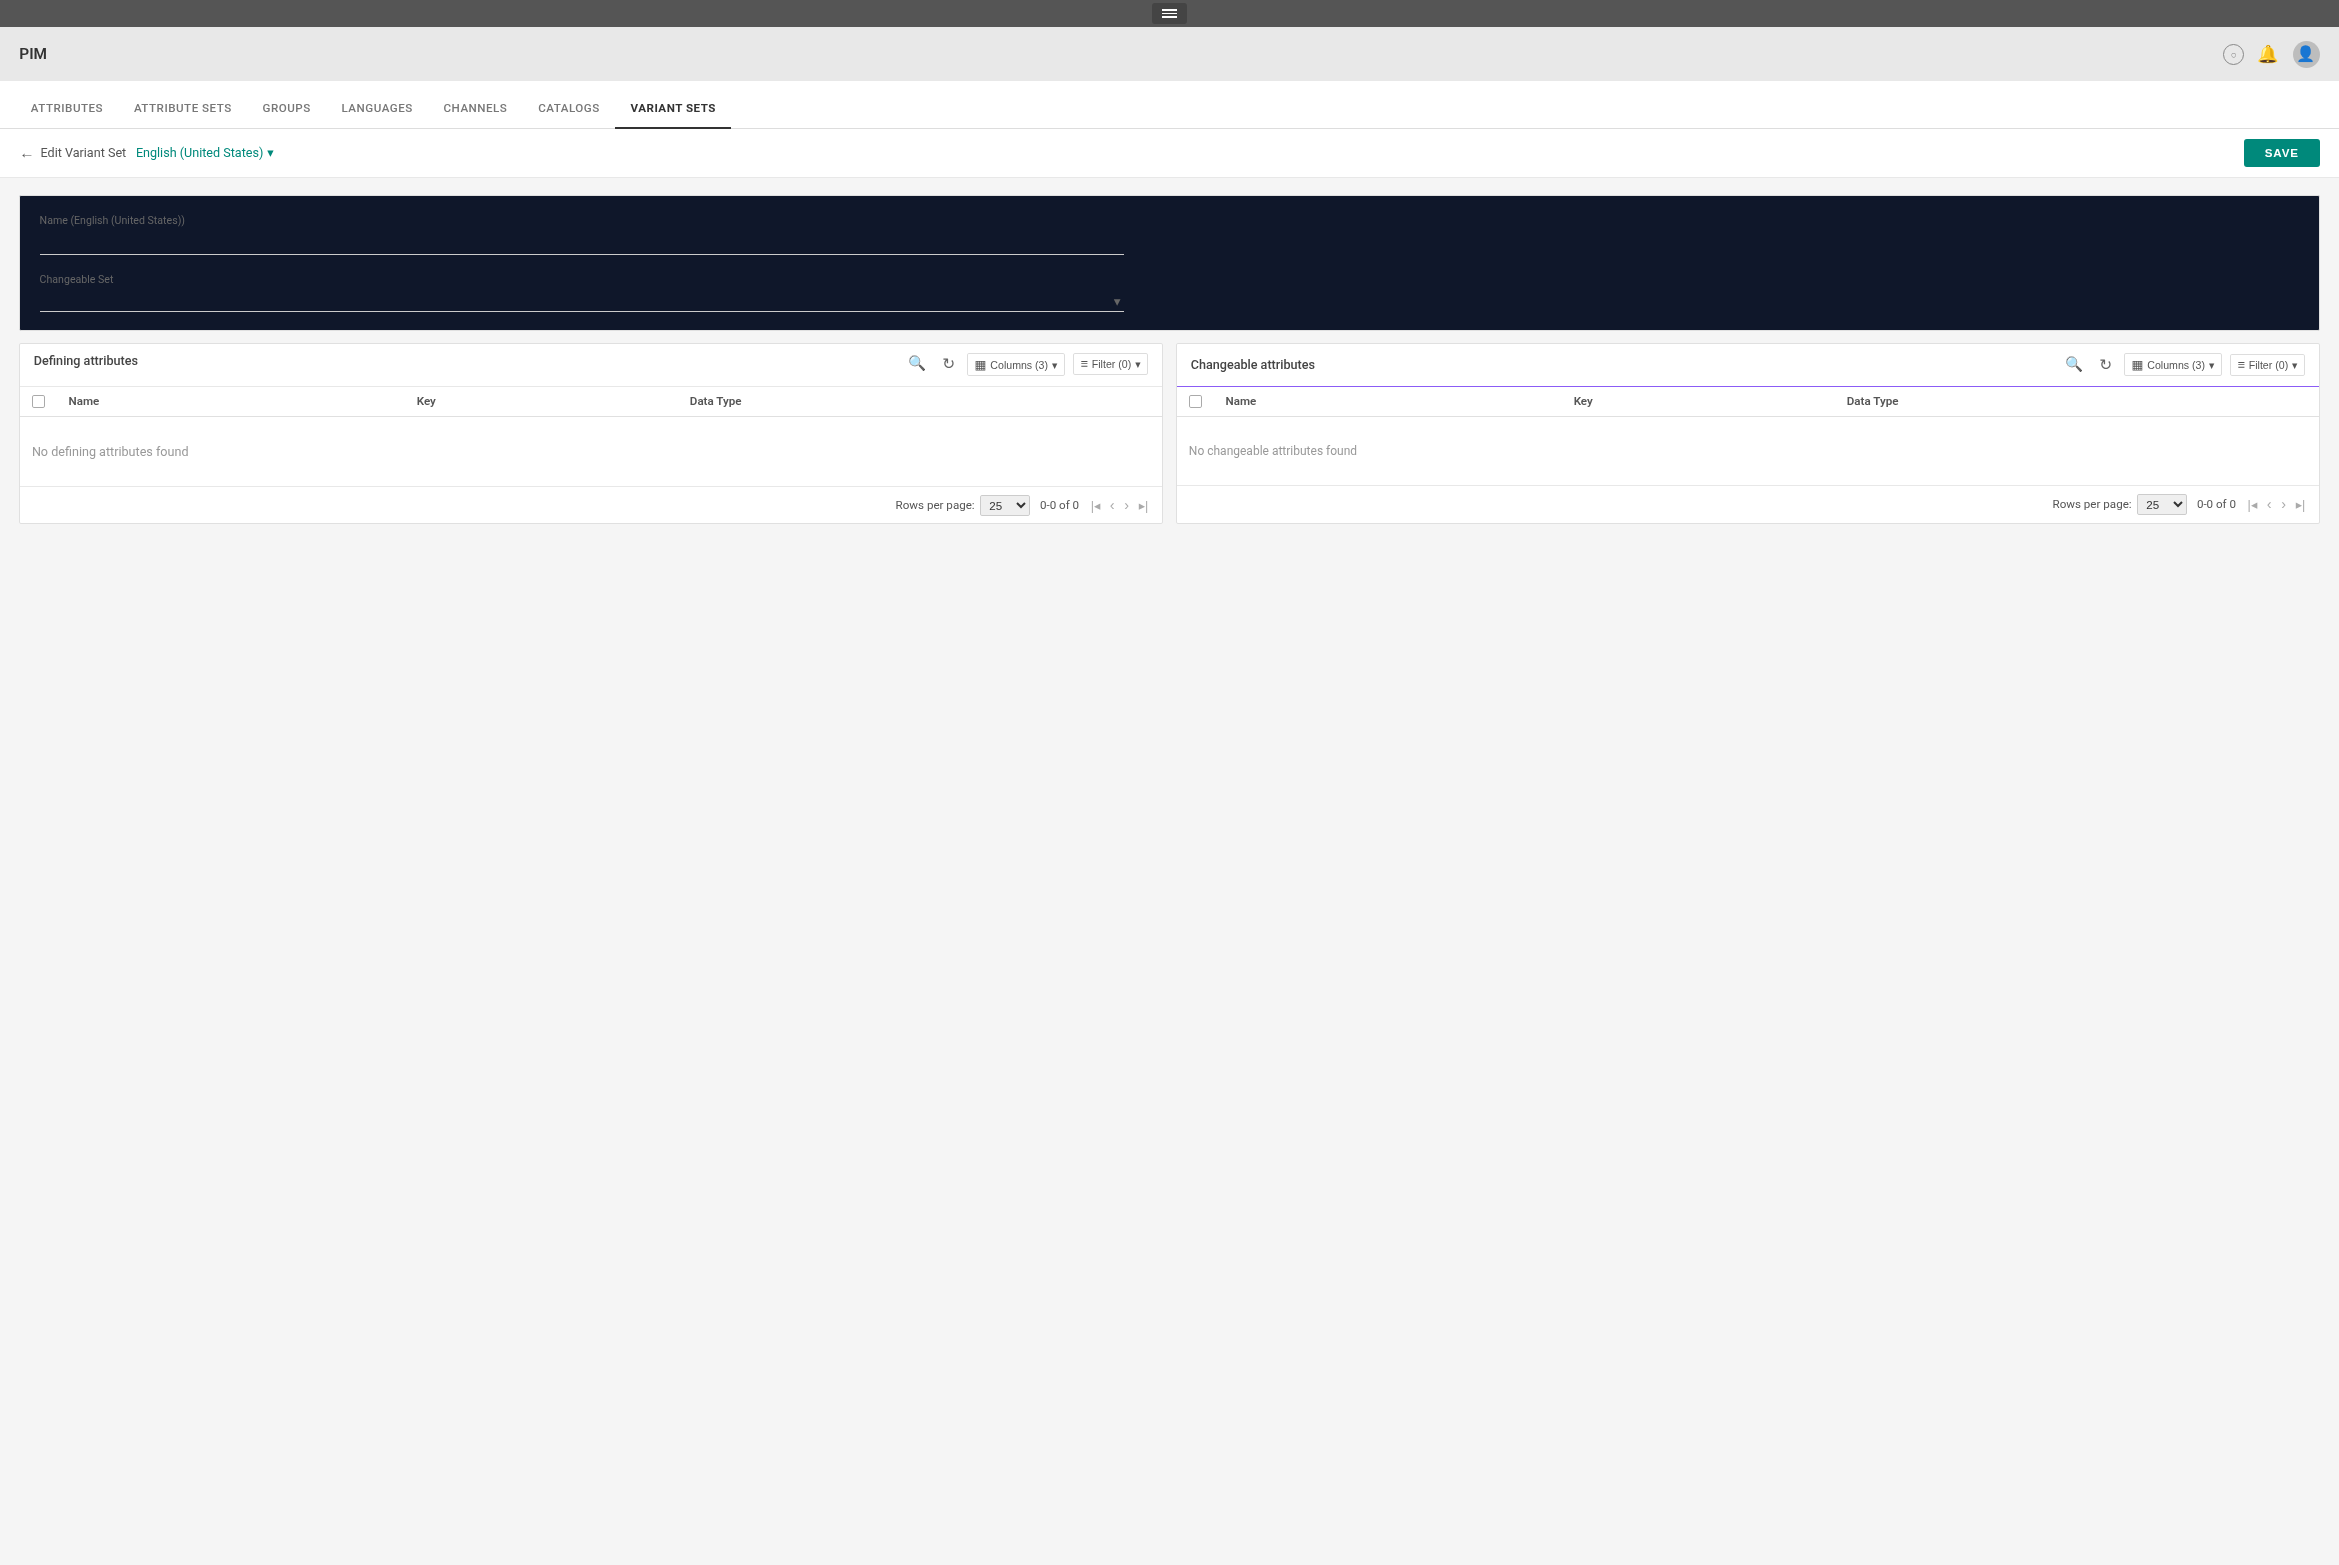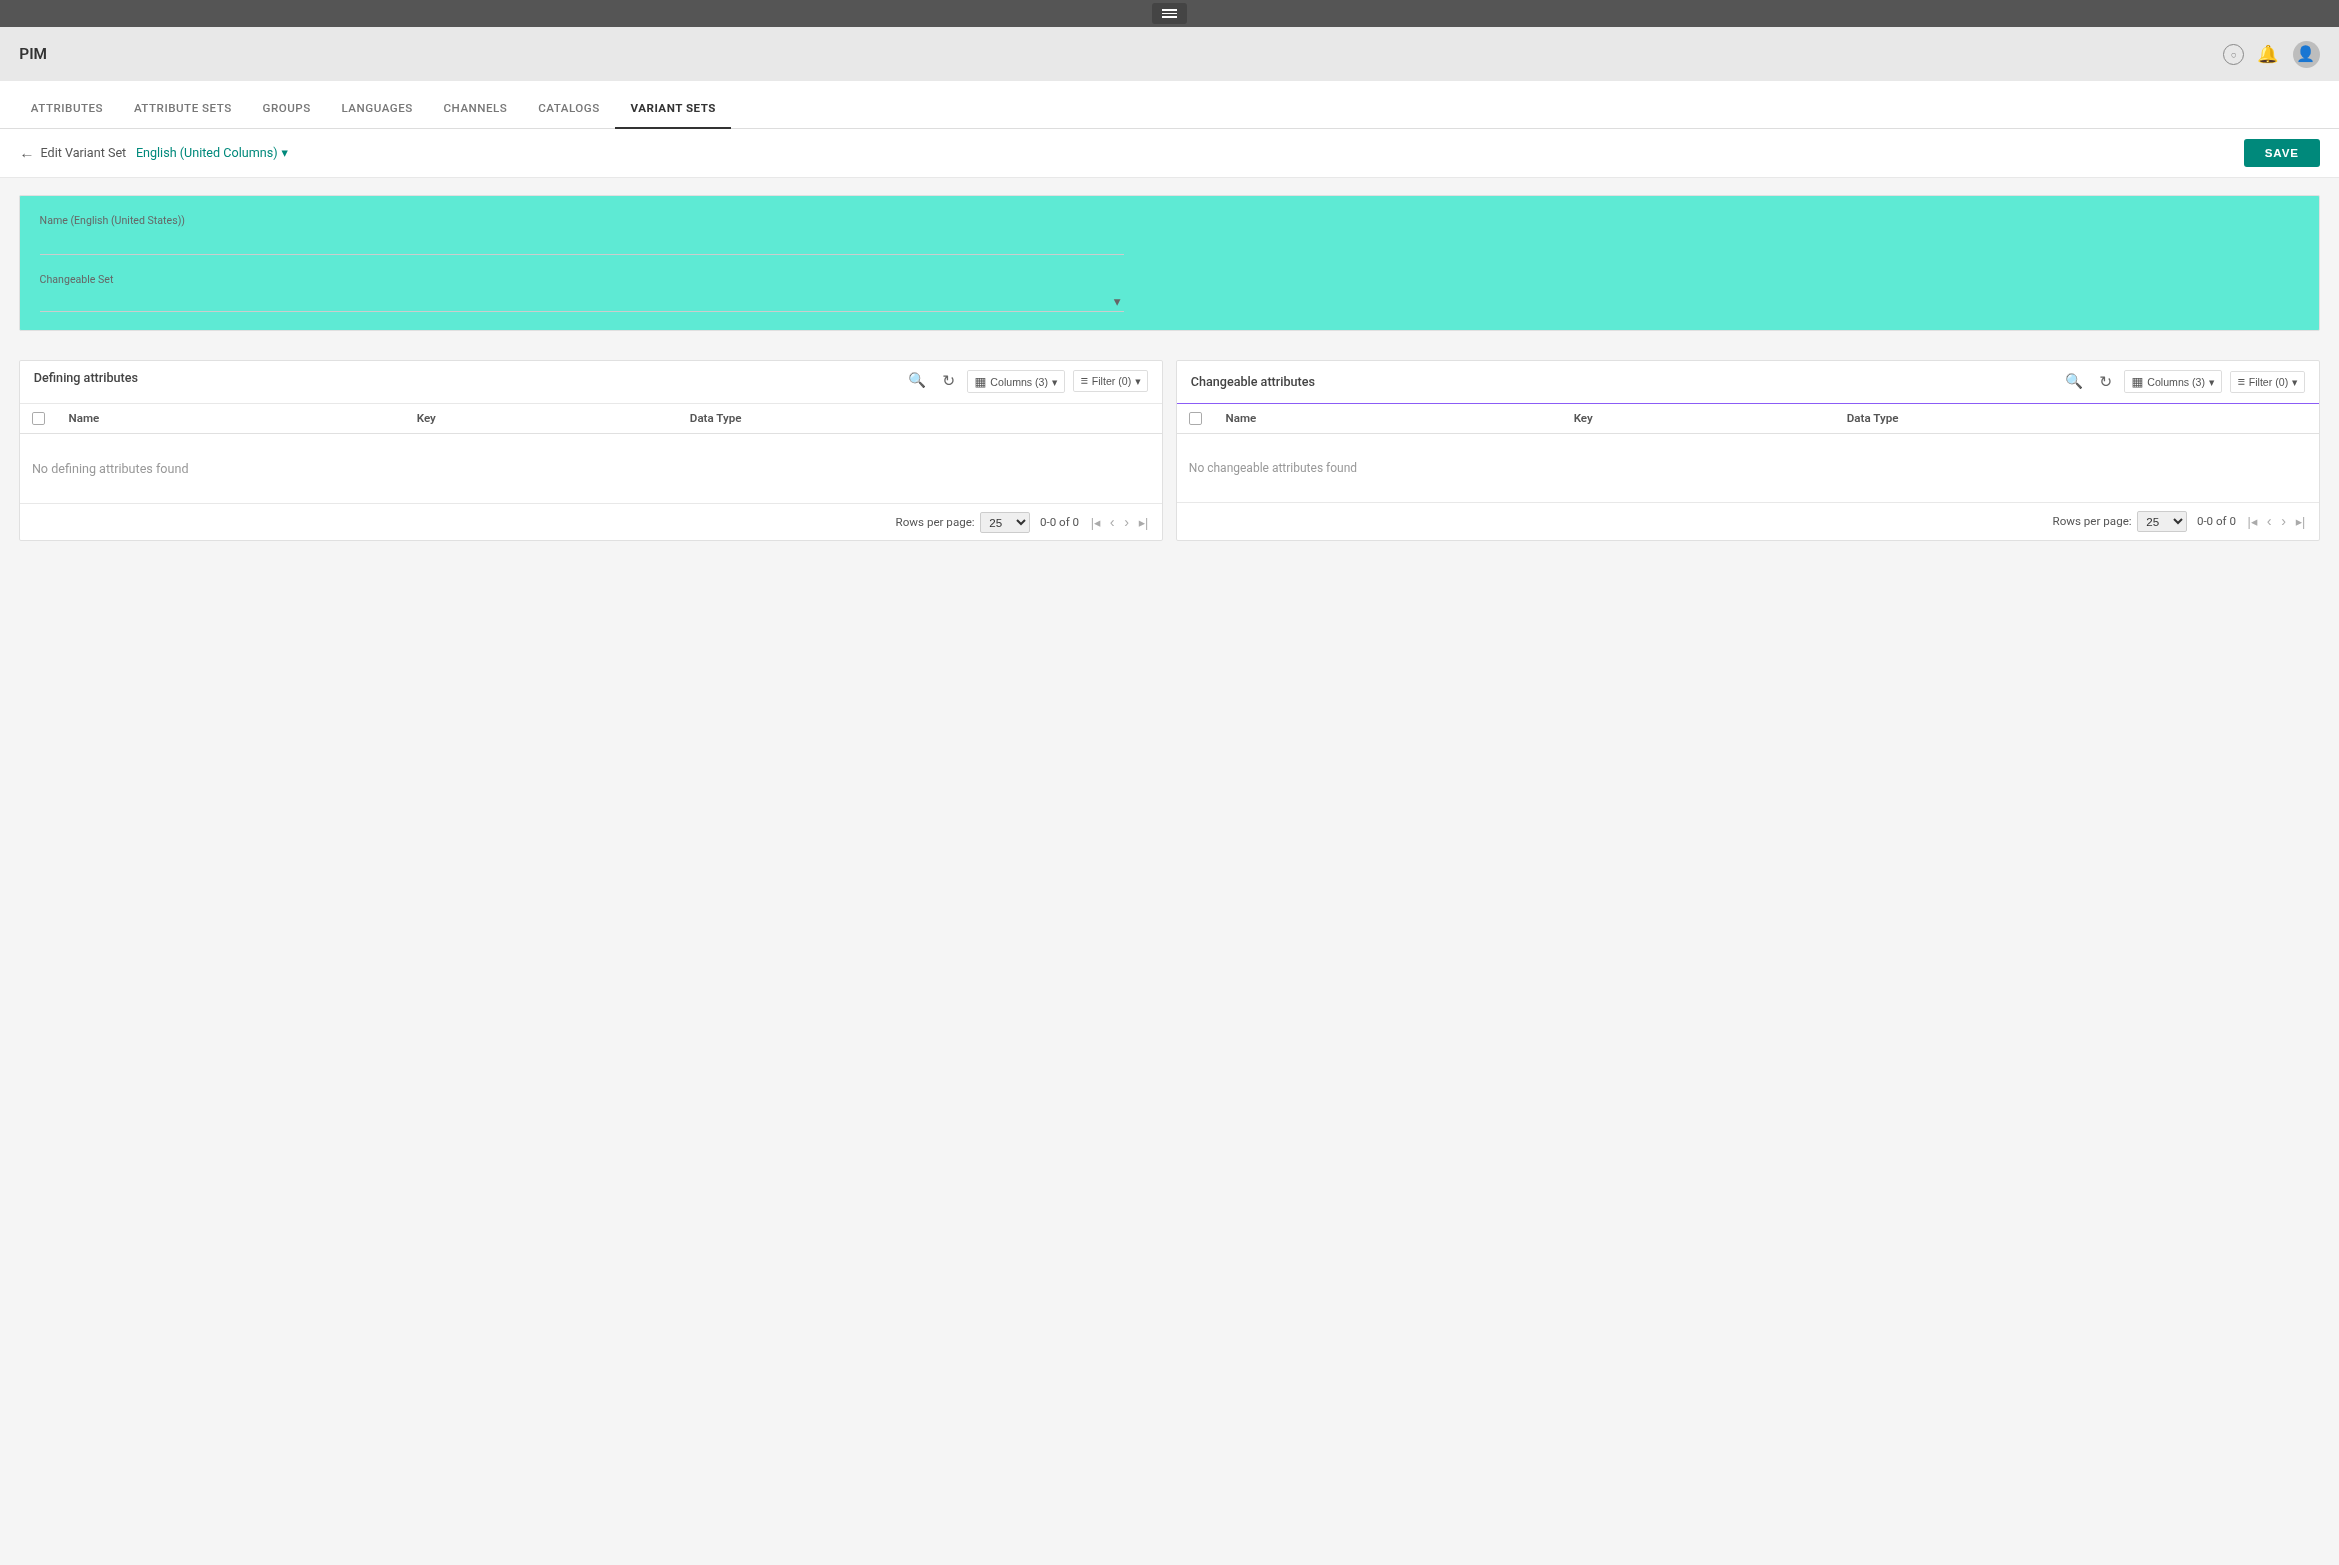--- a/index.html
+++ b/index.html
@@ -49,30 +49,30 @@
   </div>
 </nav>
 
 <div style="background:#fff; border-bottom:1px solid #e8e8e8; padding:9.7px 19.3px; display:flex; align-items:center; justify-content:space-between;">
   <div style="display:flex; align-items:center; gap:9.7px;">
     <div style="display:flex; align-items:center; gap:5.8px; cursor:pointer; color:#555;">
       <span style="font-size:15.4px;">←</span>
       <span style="font-size:12.6px;">Edit Variant Set</span>
     </div>
     <div style="display:flex; align-items:center; gap:3.9px; cursor:pointer;">
-      <span style="color:#00897b; font-size:12.6px;">English (United Columns)</span>
+      <span style="color:#00897b; font-size:12.6px;">English (United States)</span>
       <span style="color:#00897b; font-size:12.6px;">▾</span>
     </div>
   </div>
   <button style="background:#00897b; color:#fff; border:none; border-radius:2.9px; padding:7.7px 21px; font-size:11.6px; font-weight:700; cursor:pointer; letter-spacing:0.8px;">SAVE</button>
 </div>
 
 <div style="padding:17.4px 19.3px;">
 
-  <div style="background:#5eead4; border:1px solid #e0e0e0; border-radius:1.9px; padding:17.4px 19.3px; margin-bottom:29px;">
+  <div style="background:#0f172a; border:1px solid #e0e0e0; border-radius:1.9px; padding:17.4px 19.3px; margin-bottom:12px;">
     <div style="margin-bottom:17.4px;">
       <div style="font-size:10.6px; color:#666; margin-bottom:5.8px;">Name (English (United States))</div>
       <input type="text" style="width: 48%; border-top: none; border-right: none; border-left: none; border-image: initial; border-bottom: 1px solid rgb(204, 204, 204); padding: 3.9px 0px; font-size: 12.6px; color: rgb(51, 51, 51); outline: none; background: transparent;" value="">
     </div>
     <div>
       <div style="font-size:10.6px; color:#666; margin-bottom:3.9px;">Changeable Set</div>
       <div style="position:relative; width:48%;">
         <select style="width:100%; border:none; border-bottom:1px solid #ccc; padding:3.9px 0; font-size:12.6px; color:#333; appearance:none; background:transparent; outline:none; cursor:pointer;">
           <option value=""></option>
         </select>

